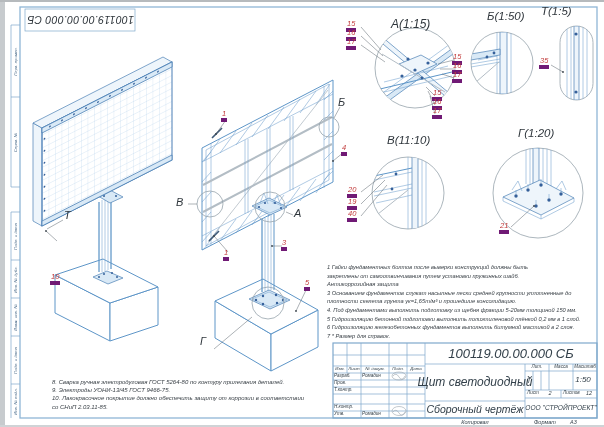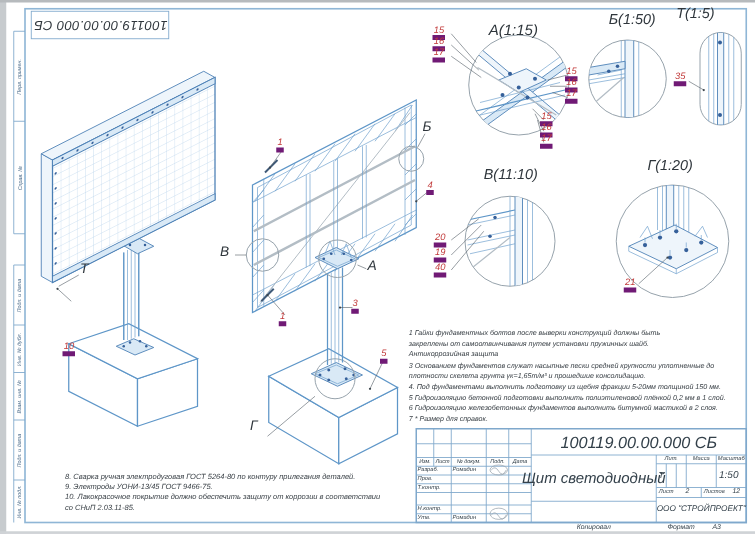--- a/index.html
+++ b/index.html
@@ -331,20 +331,21 @@
 
   <div style="position:absolute;left:52px;top:378px;width:290px;">
     <div class="noteL">8.  Сварка ручная электродуговая ГОСТ 5264-80 по контуру прилегания деталей.</div>
     <div class="noteL">9.  Электроды УОНИ-13/45 ГОСТ 9466-75.</div>
     <div class="noteL">10.  Лакокрасочное покрытие должно обеспечить защиту от коррозии в соответствии</div>
     <div class="noteL">со СНиП 2.03.11-85.</div>
   </div>
 
   <div class="t c tb" style="left:425px;top:343px;width:172px;height:21px;font-size:13px;">100119.00.00.000 СБ</div>
   <div class="t c tb" style="left:425px;top:364px;width:100px;height:37px;font-size:12px;">Щит светодиодный</div>
+  <div class="t c tb" style="left:425px;top:401px;width:100px;height:17px;font-size:10.5px;">Сборочный чертёж</div>
   <div class="t c tb" style="left:525px;top:398px;width:72px;height:20px;font-size:6.6px;">ООО "СТРОЙПРОЕКТ"</div>
   <div class="t c tb" style="left:525px;top:364px;width:24px;height:7px;font-size:4.6px;">Лит.</div>
   <div class="t c tb" style="left:549px;top:364px;width:24px;height:7px;font-size:4.6px;">Масса</div>
   <div class="t c tb" style="left:573px;top:364px;width:24px;height:7px;font-size:4.6px;">Масштаб</div>
   <div class="t c tb" style="left:525px;top:371px;width:8px;height:19px;font-size:7px;">Т</div>
   <div class="t c tb" style="left:549px;top:371px;width:24px;height:19px;font-size:7px;"></div>
   <div class="t c tb" style="left:573px;top:371px;width:20px;height:19px;font-size:8px;">1:50</div>
   <div class="t tb" style="left:527px;top:391px;font-size:4.6px;">Лист</div>
   <div class="t c tb" style="left:543px;top:390px;width:14px;height:8px;font-size:5.5px;">2</div>
   <div class="t tb" style="left:563px;top:391px;font-size:4.6px;">Листов</div>

